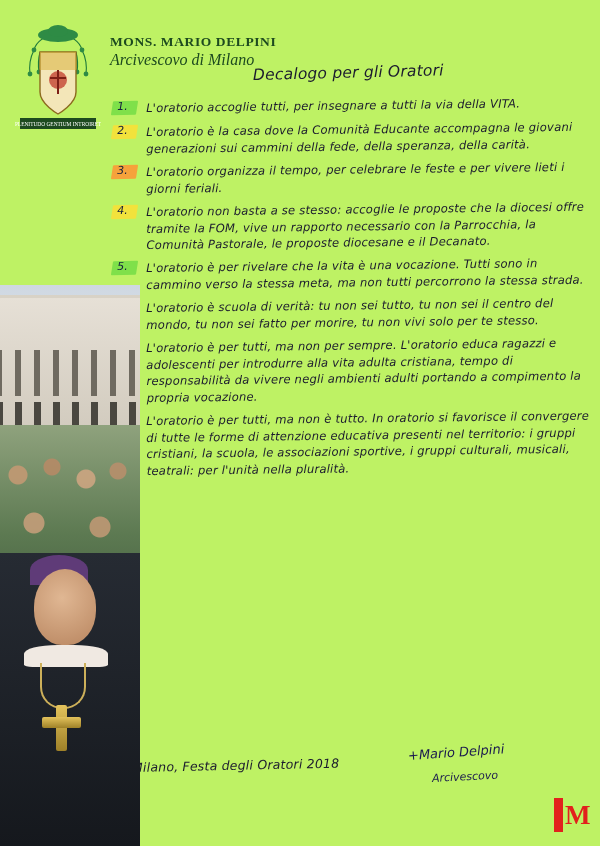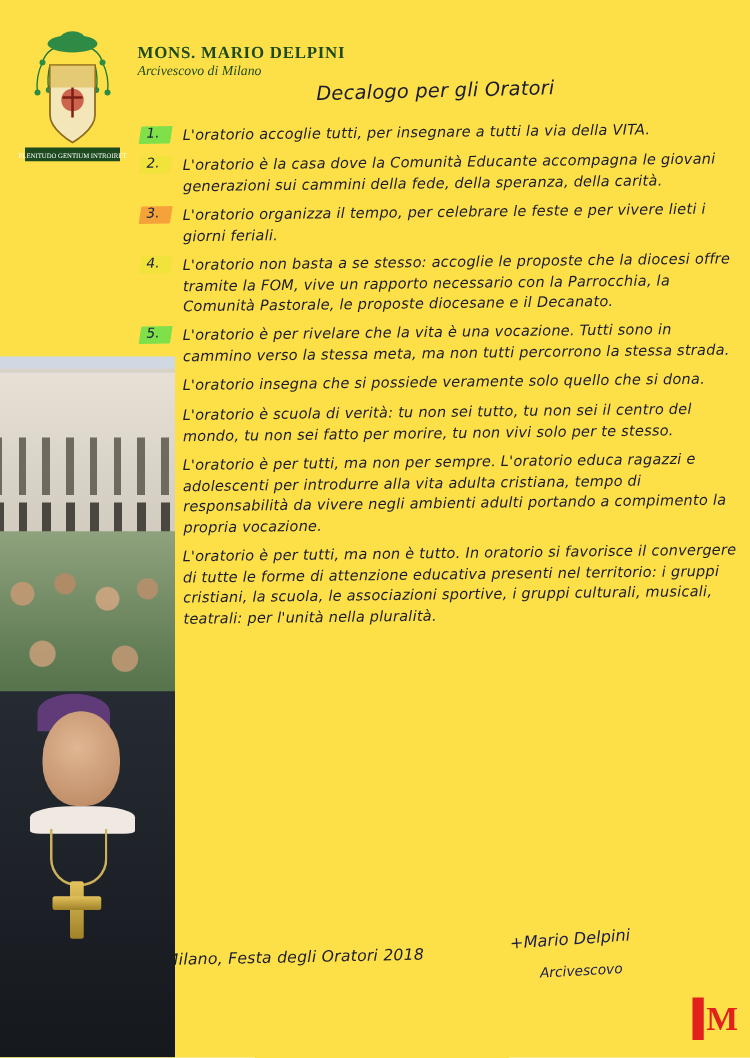--- a/index.html
+++ b/index.html
@@ -12,21 +12,21 @@
     height: 846px;
     overflow: hidden;
     font-family: "Liberation Sans", sans-serif;
     position: relative;
   }
 
   .page {
     position: relative;
     width: 600px;
     height: 846px;
-    background: #fde047;
+    background: #bef264;
     overflow: hidden;
   }
 
   
   .crest {
     position: absolute;
     left: 14px;
     top: 22px;
     width: 88px;
     height: 112px;
@@ -42,21 +42,21 @@
   .header-name {
     font-family: "Liberation Serif", serif;
     font-weight: bold;
     font-size: 13.5px;
     letter-spacing: 0.6px;
     color: #1d4a1f;
   }
   .header-role {
     font-family: "Liberation Serif", serif;
     font-style: italic;
-    font-size: 11px;
+    font-size: 16px;
     color: #1d4a1f;
     margin-top: 1px;
   }
 
   
   .hand {
     font-family: "DejaVu Sans", sans-serif;
     color: #1b1b2e;
     font-style: italic;
     letter-spacing: 0.2px;
@@ -327,26 +327,20 @@
     </div>
 
     <div class="item">
       <div class="marker" style="background:#7fe04a">
         <span>5.</span>
       </div>
       <span class="hand item-text">L'oratorio è per rivelare che la vita è una vocazione. Tutti sono in cammino verso la stessa meta, ma non tutti percorrono la stessa strada.</span>
     </div>
 
 
-    <div class="item">
-      <div class="marker" style="background:#f6a23b">
-        <span>7.</span>
-      </div>
-      <span class="hand item-text">L'oratorio insegna che si possiede veramente solo quello che si dona.</span>
-    </div>
 
     <div class="item">
       <div class="marker" style="background:#7fe04a">
         <span>8.</span>
       </div>
       <span class="hand item-text">L'oratorio è scuola di verità: tu non sei tutto, tu non sei il centro del mondo, tu non sei fatto per morire, tu non vivi solo per te stesso.</span>
     </div>
 
     <div class="item">
       <div class="marker" style="background:#7fe04a">

